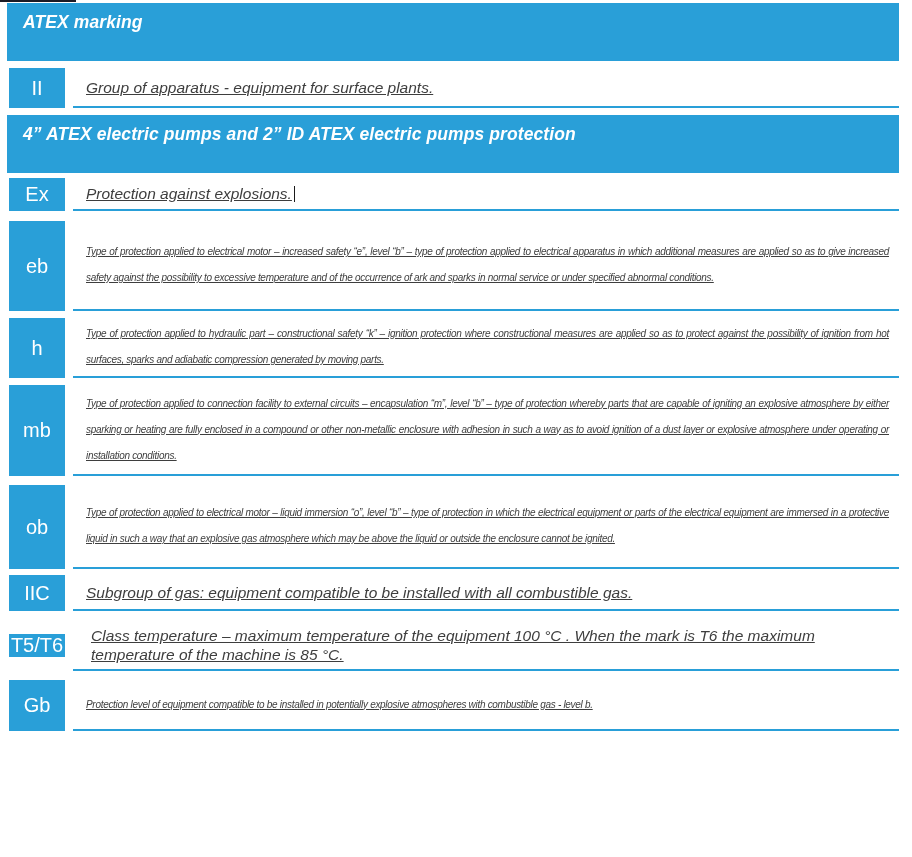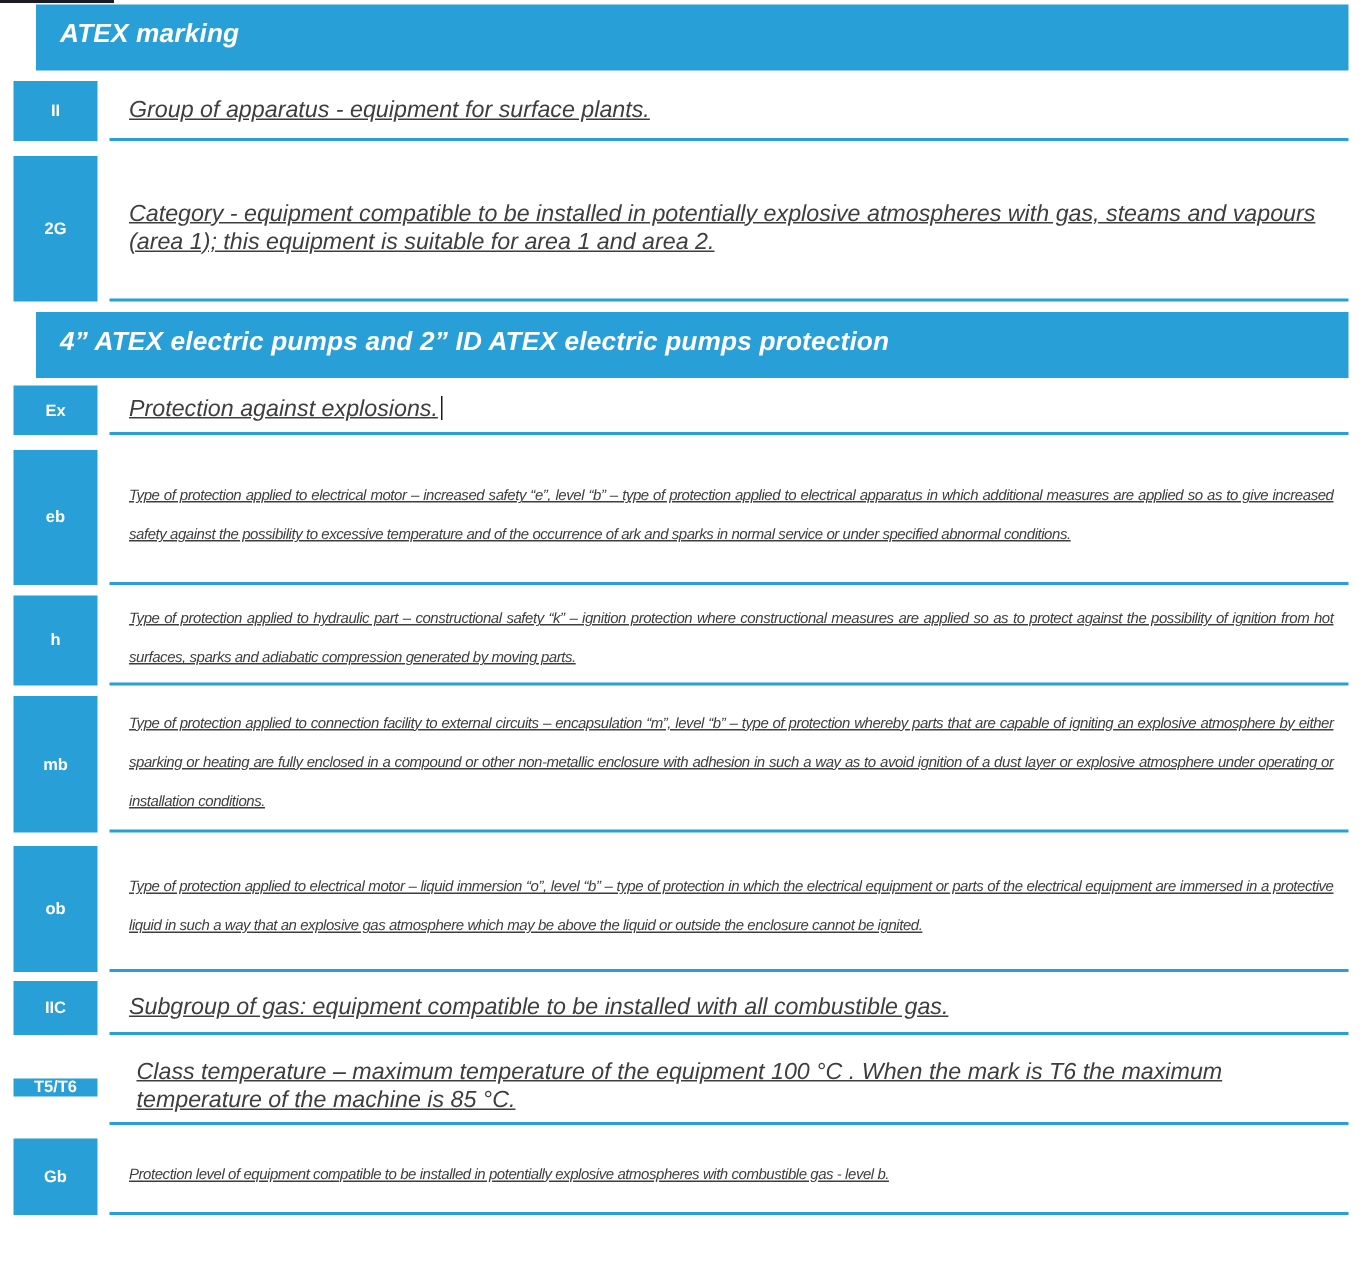--- a/index.html
+++ b/index.html
@@ -8,43 +8,43 @@
     width:912px;height:857px;
     overflow:hidden;
     background:#ffffff;
     font-family:"Liberation Sans","DejaVu Sans",sans-serif;
   }
   .top-artifact{
     position:absolute;left:0;top:0;width:76px;height:2px;
     background:#1b1b26;
   }
   .band{
-    margin:0 13px 0 24px;
-    height:44px;
+    margin:0 13px 0 7px;
+    height:58px;
     background:#299FD8;
     color:#ffffff;
     box-sizing:border-box;
     padding:9px 0 0 16px;
     font-size:17.5px;
     font-weight:bold;
     font-style:italic;
     letter-spacing:.1px;
   }
   .band.first{margin-top:3px;}
   .row{
     display:flex;
     align-items:stretch;
     margin:0 13px 0 9px;
   }
   .code{
     flex:0 0 56px;
     background:#299FD8;
     color:#ffffff;
-    font-weight:bold;
-    font-size:11px;
+    font-weight:normal;
+    font-size:20px;
     display:flex;
     align-items:center;
     justify-content:center;
     margin-right:8px;
   }
   .desc{
     flex:1;
     border-bottom:2px solid #299FD8;
     box-sizing:border-box;
     padding:3px 10px 3px 13px;
@@ -95,26 +95,20 @@
     <span>ATEX marking</span>
   </div>
 
   <div class="row r-ii">
     <div class="code">II</div>
     <div class="desc">
       <p>Group of apparatus - equipment for surface plants.</p>
     </div>
   </div>
 
-  <div class="row r-2g">
-    <div class="code">2G</div>
-    <div class="desc">
-      <p>Category - equipment compatible to be installed in potentially explosive atmospheres with gas, steams and vapours (area 1); this equipment is suitable for area 1 and area 2.</p>
-    </div>
-  </div>
 
   <div class="band second">
     <span>4” ATEX electric pumps and 2” ID ATEX electric pumps protection</span>
   </div>
 
   <div class="row r-ex">
     <div class="code">Ex</div>
     <div class="desc">
       <p><span>Protection against explosions.</span><span class="caret"></span></p>
     </div>

